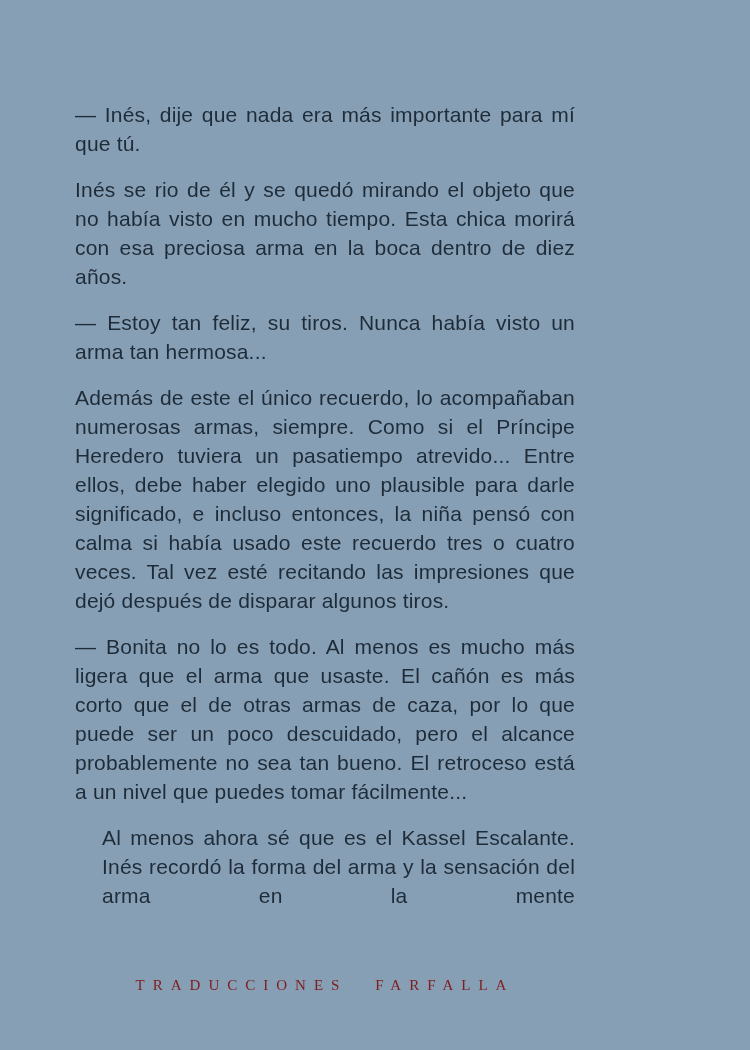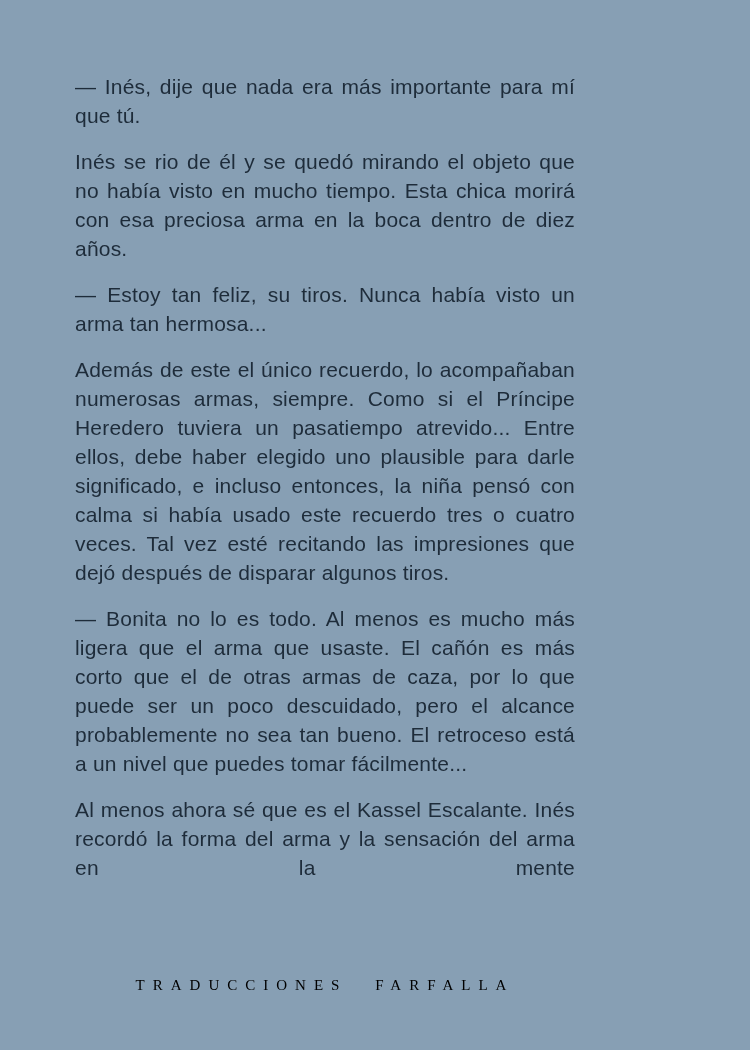--- a/index.html
+++ b/index.html
@@ -8,47 +8,48 @@
     padding: 0;
     width: 750px;
     height: 1050px;
     background: #879FB4;
   }
   .page {
     position: relative;
     width: 650px;
     height: 1050px;
     background: #879FB4;
-    padding: 72px 75px 0 75px;
+    padding: 100px 75px 0 75px;
     overflow: hidden;
     font-family: "Liberation Sans", sans-serif;
   }
   .content p {
     margin: 0 0 17px 0;
     font-size: 21px;
     line-height: 29px;
     letter-spacing: 0.2px;
     color: #1E2C3A;
     text-align: justify;
   }
   .content p:last-child {
     text-align-last: justify;
+    margin-left: 27px;
   }
   .footer {
     position: absolute;
     left: 0;
     right: 0;
     bottom: 56px;
     text-align: center;
     font-family: "Liberation Serif", serif;
     font-size: 15px;
     font-weight: 400;
     letter-spacing: 8px;
     word-spacing: 16px;
-    color: #000000;
+    color: #7f1d1d;
     white-space: nowrap;
   }
 </style>
 </head>
 <body>
 
 <div class="page">
   <div class="content">
       <p>— Inés, dije que nada era más importante para mí que tú.</p>
       <p>Inés se rio de él y se quedó mirando el objeto que no había visto en mucho tiempo. Esta chica morirá con esa preciosa arma en la boca dentro de diez años.</p>

